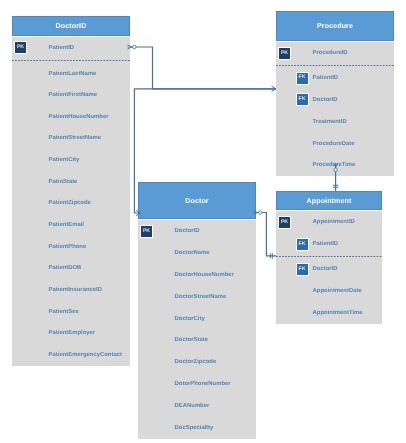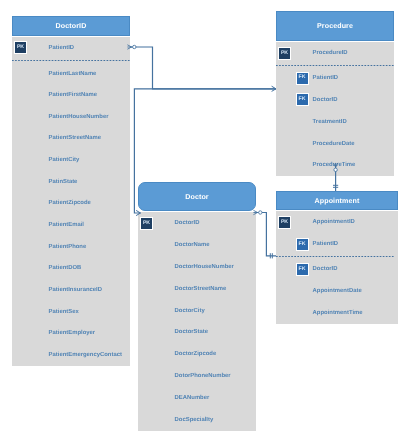--- a/index.html
+++ b/index.html
@@ -75,21 +75,21 @@
             <div class="rowlabel">PatientEmergencyContact</div>
           </div>
           <div class="sep" style="top: 23.3px;">
             <svg width="118" height="1" viewBox="0 0 118 1">
               <line x1="0" y1="0.5" x2="118" y2="0.5" stroke="#45729f" stroke-width="1" stroke-dasharray="1.7 1.35"></line>
             </svg>
           </div>
         </div>
       </div>
       <div class="ent" style="left: 138px; top: 182px; width: 118px;">
-        <div class="ent-head" style="height: 29px; border-radius: 7px;">Doctor</div>
+        <div class="ent-head" style="height: 37px;">Doctor</div>
         <div class="ent-body" style="height: 218.5px;">
           <div class="row" style="top: 0px; height: 21.85px;">
             <div class="badge pk">
               <span>PK</span>
             </div>
             <div class="rowlabel">DoctorID</div>
           </div>
           <div class="row" style="top: 21.85px; height: 21.85px;">
             <div class="rowlabel">DoctorName</div>
           </div>
@@ -149,21 +149,21 @@
           <div class="row" style="top: 112.17px; height: 21.83px;">
             <div class="rowlabel">ProcedureTime</div>
           </div>
           <div class="sep" style="top: 22.83px;">
             <svg width="118" height="1" viewBox="0 0 118 1">
               <line x1="0" y1="0.5" x2="118" y2="0.5" stroke="#45729f" stroke-width="1" stroke-dasharray="1.7 1.35"></line>
             </svg>
           </div>
         </div>
       </div>
-      <div class="ent" style="left: 276px; top: 191px; width: 122px;">
+      <div class="ent" style="left: 276px; top: 191px; width: 106px;">
         <div class="ent-head" style="height: 19px;">Appointment</div>
         <div class="ent-body" style="height: 113px;">
           <div class="row" style="top: 0px; height: 21.92px;">
             <div class="badge pk">
               <span>PK</span>
             </div>
             <div class="rowlabel">AppointmentID</div>
           </div>
           <div class="row" style="top: 21.92px; height: 21.92px;">
             <div class="badge fk">

